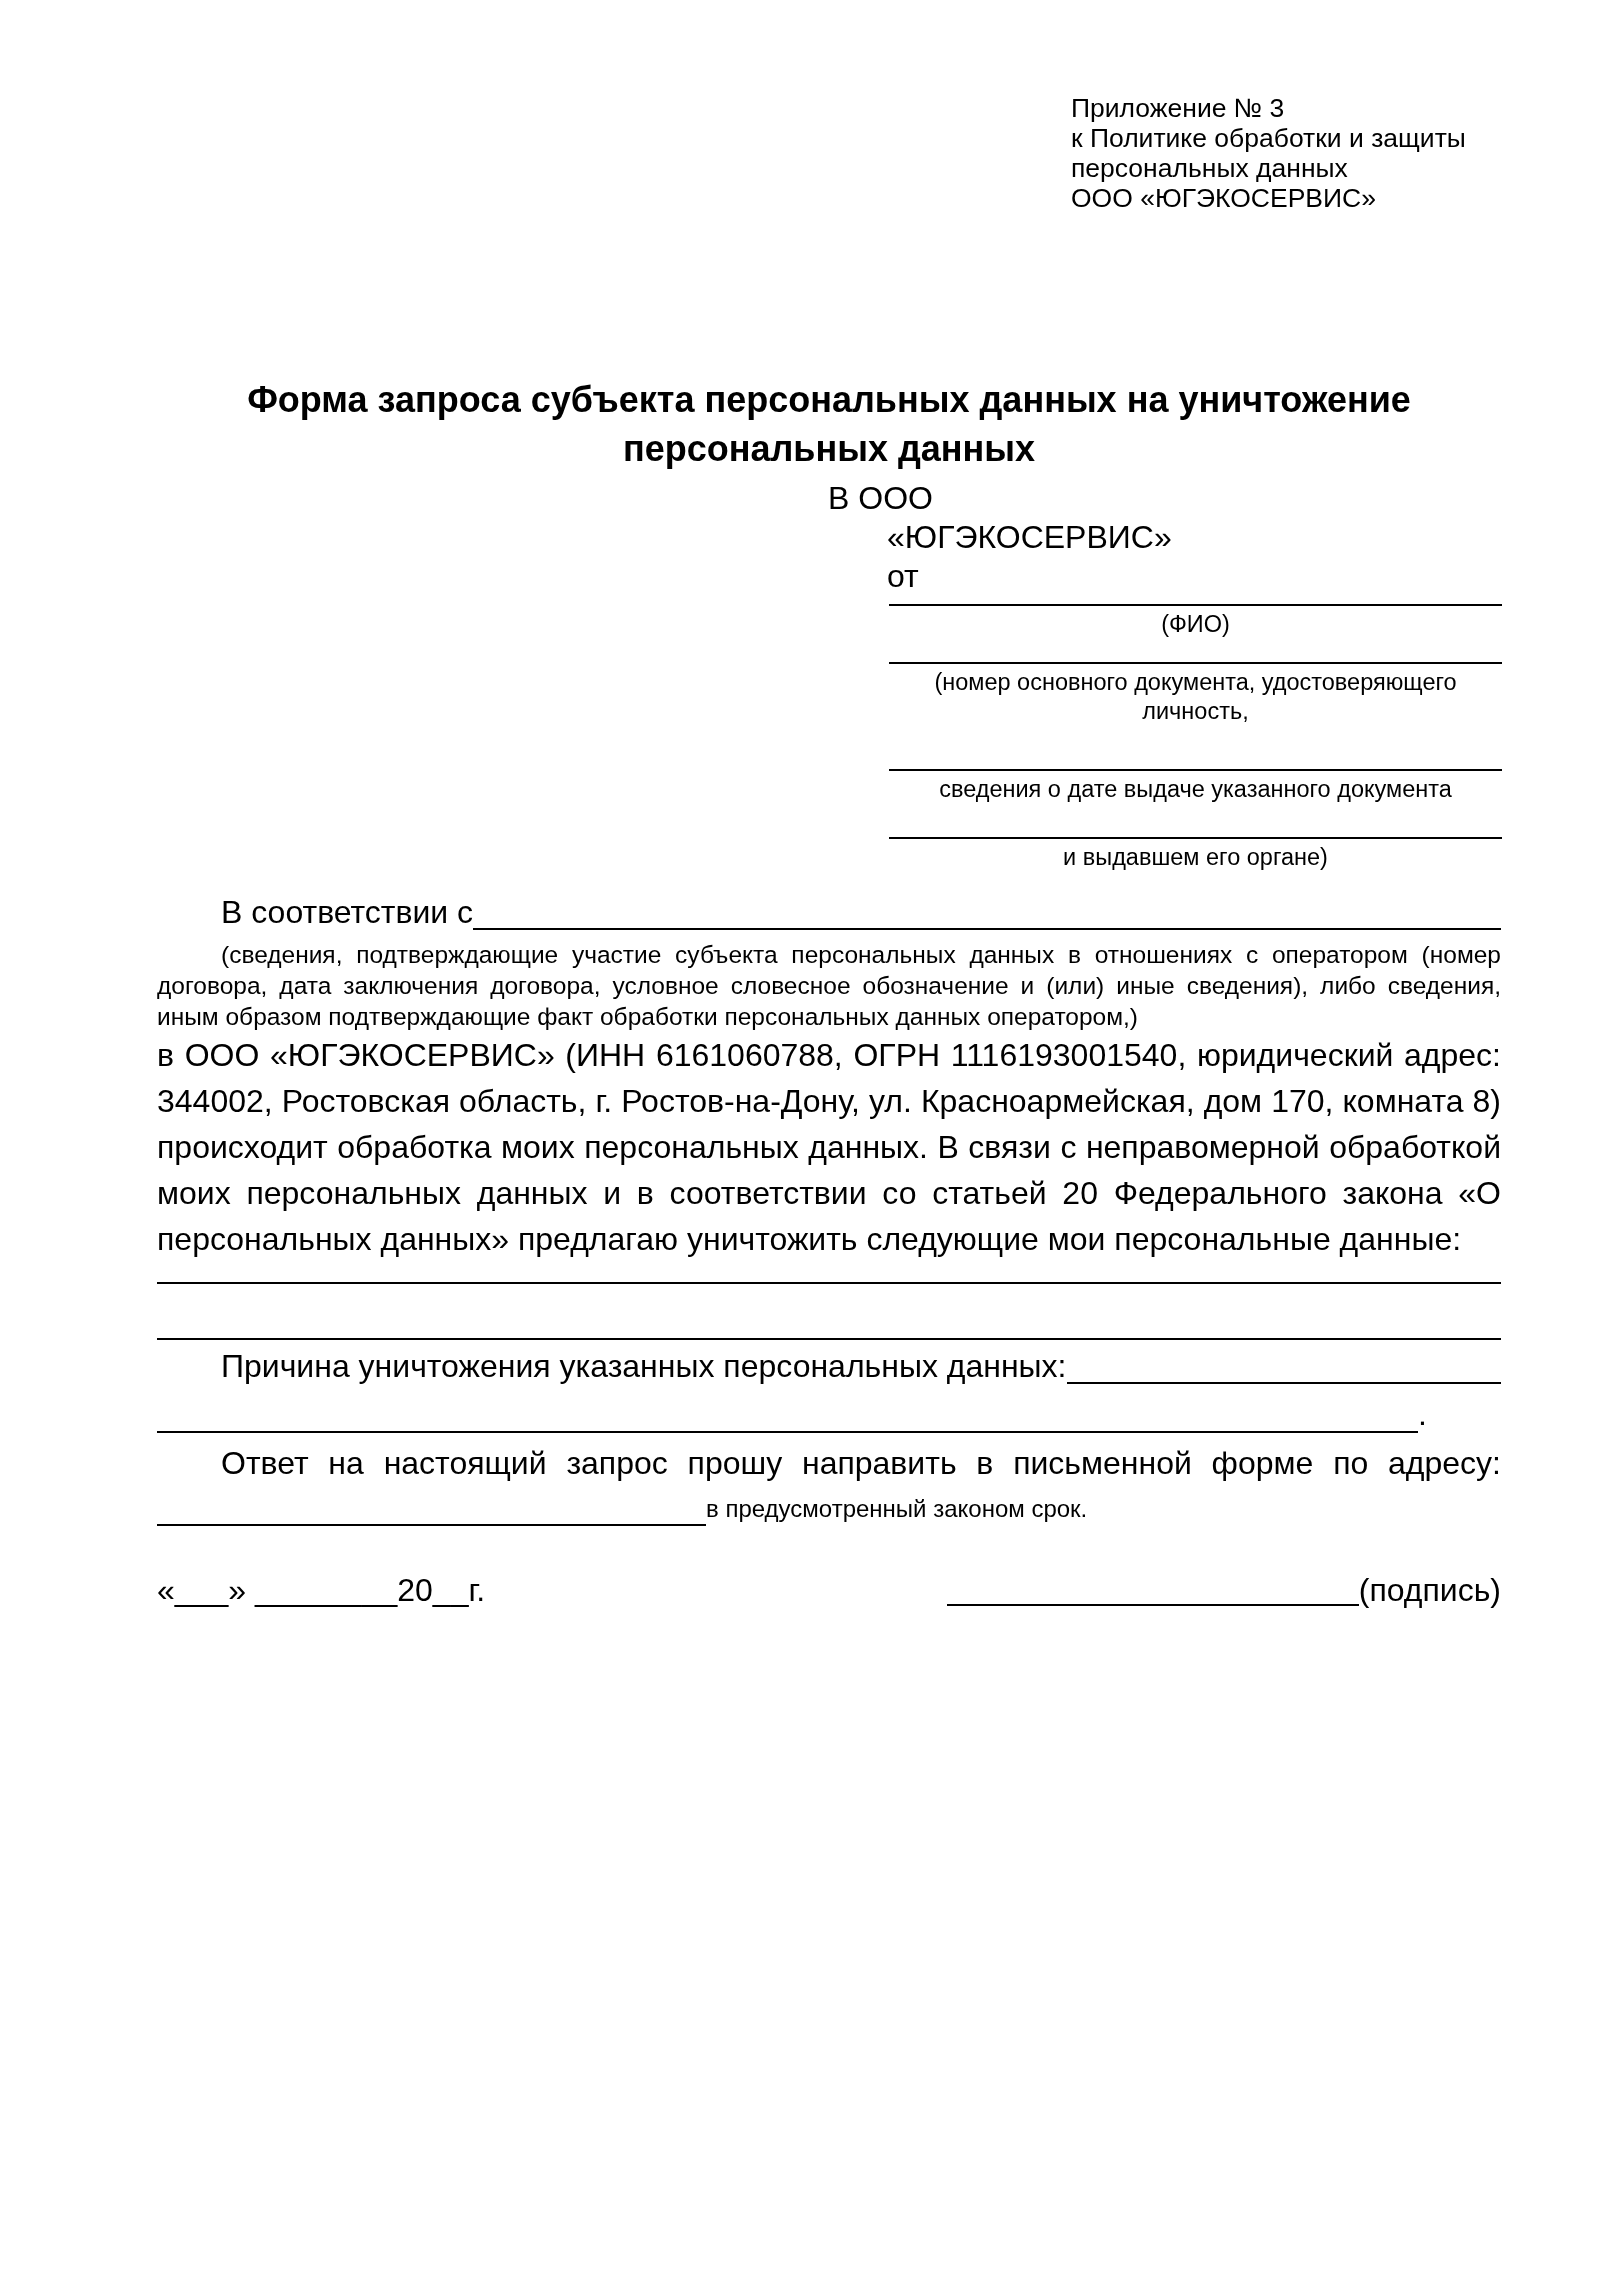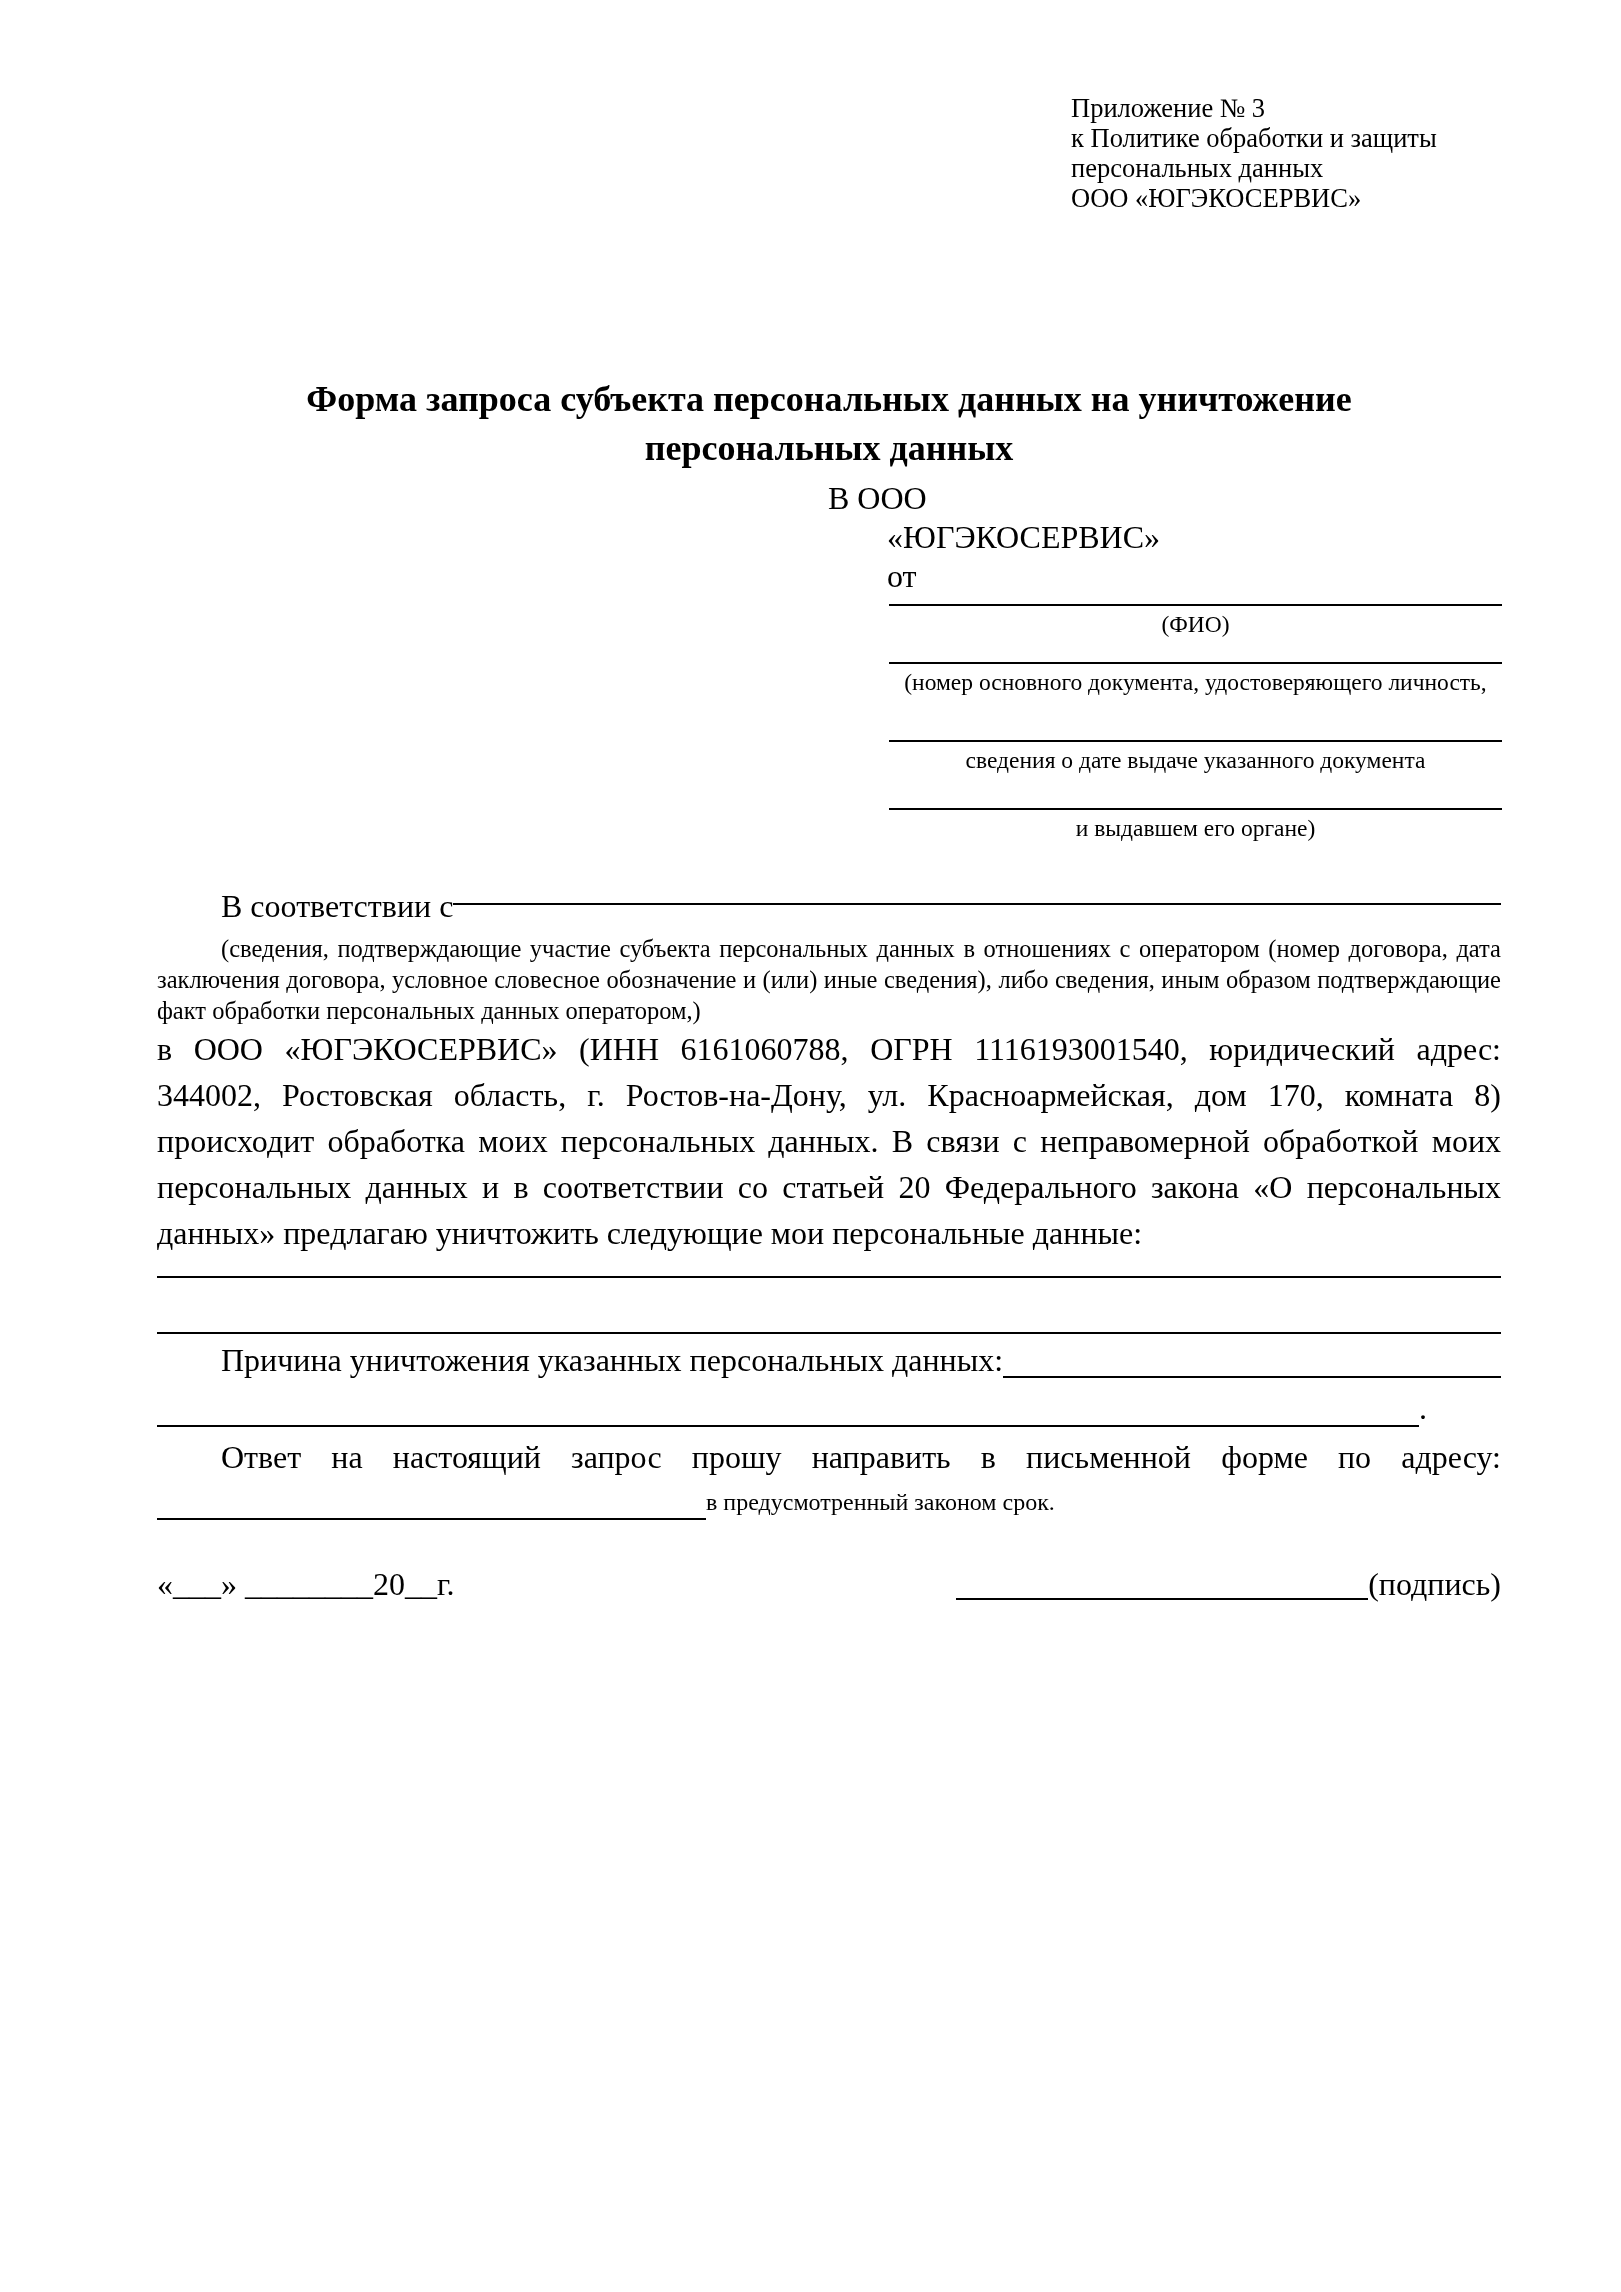--- a/index.html
+++ b/index.html
@@ -1,21 +1,21 @@
 <!DOCTYPE html>
 <html lang="ru"><head>
 <meta charset="utf-8">
 <style>
   html,body{margin:0;padding:0;background:#ffffff;}
   .page{
     position:relative;
     width:1621px;height:2293px;
     background:#ffffff;
     color:#000000;
-    font-family:Liberation Serif, serif;
+    font-family:Liberation Sans, sans-serif;
     overflow:hidden;
     box-sizing:border-box;
     padding:93px 120px 0 157px;
   }
   .annex{
     margin-left:914px;
     font-size:26.5px;
     line-height:30px;
   }
   .doc-title{
@@ -47,24 +47,23 @@
     padding-top:4px;
   }
   .flexrow{display:flex;align-items:flex-end;}
   .fill{
     flex:1;
     border-bottom:2.9px solid #000;
     margin-bottom:4.9px;
   }
   .lead-indent{padding-left:64px;white-space:nowrap;}
   .sootv{
-    margin-top:41px;
+    margin-top:18px;
     font-size:32px;
     line-height:45px;
-    align-items:center;
   }
   .fine{
     margin-top:3.9px;
     font-size:24.5px;
     line-height:31px;
     text-align:justify;
     text-indent:64px;
   }
   .main-para{
     font-size:32px;

